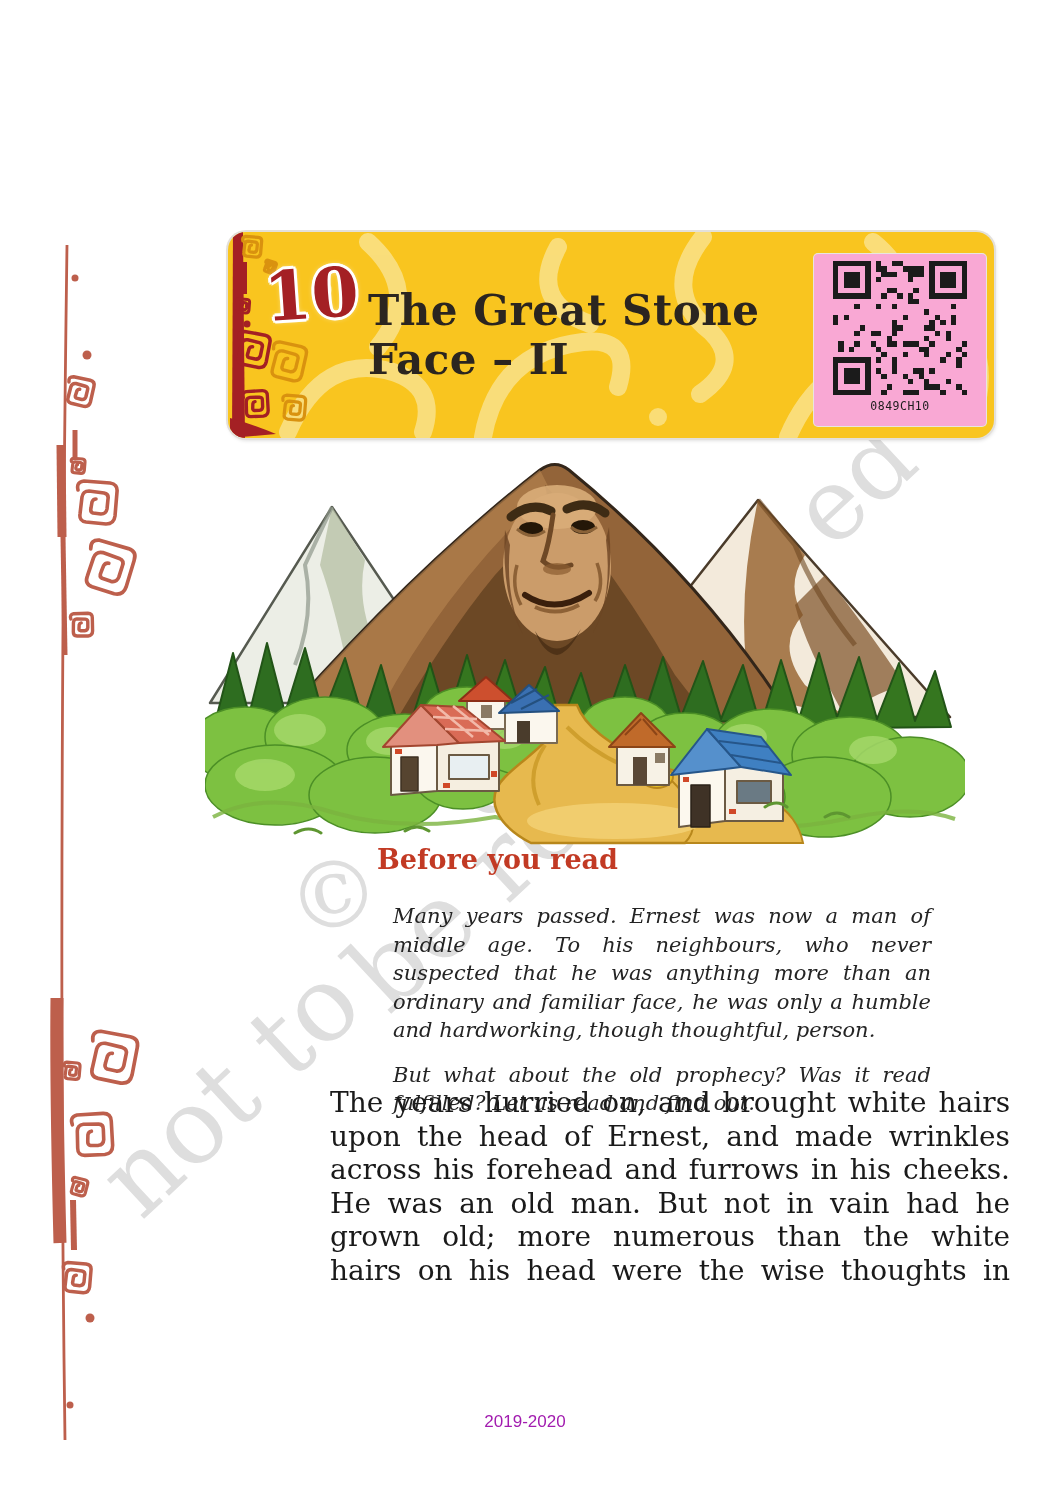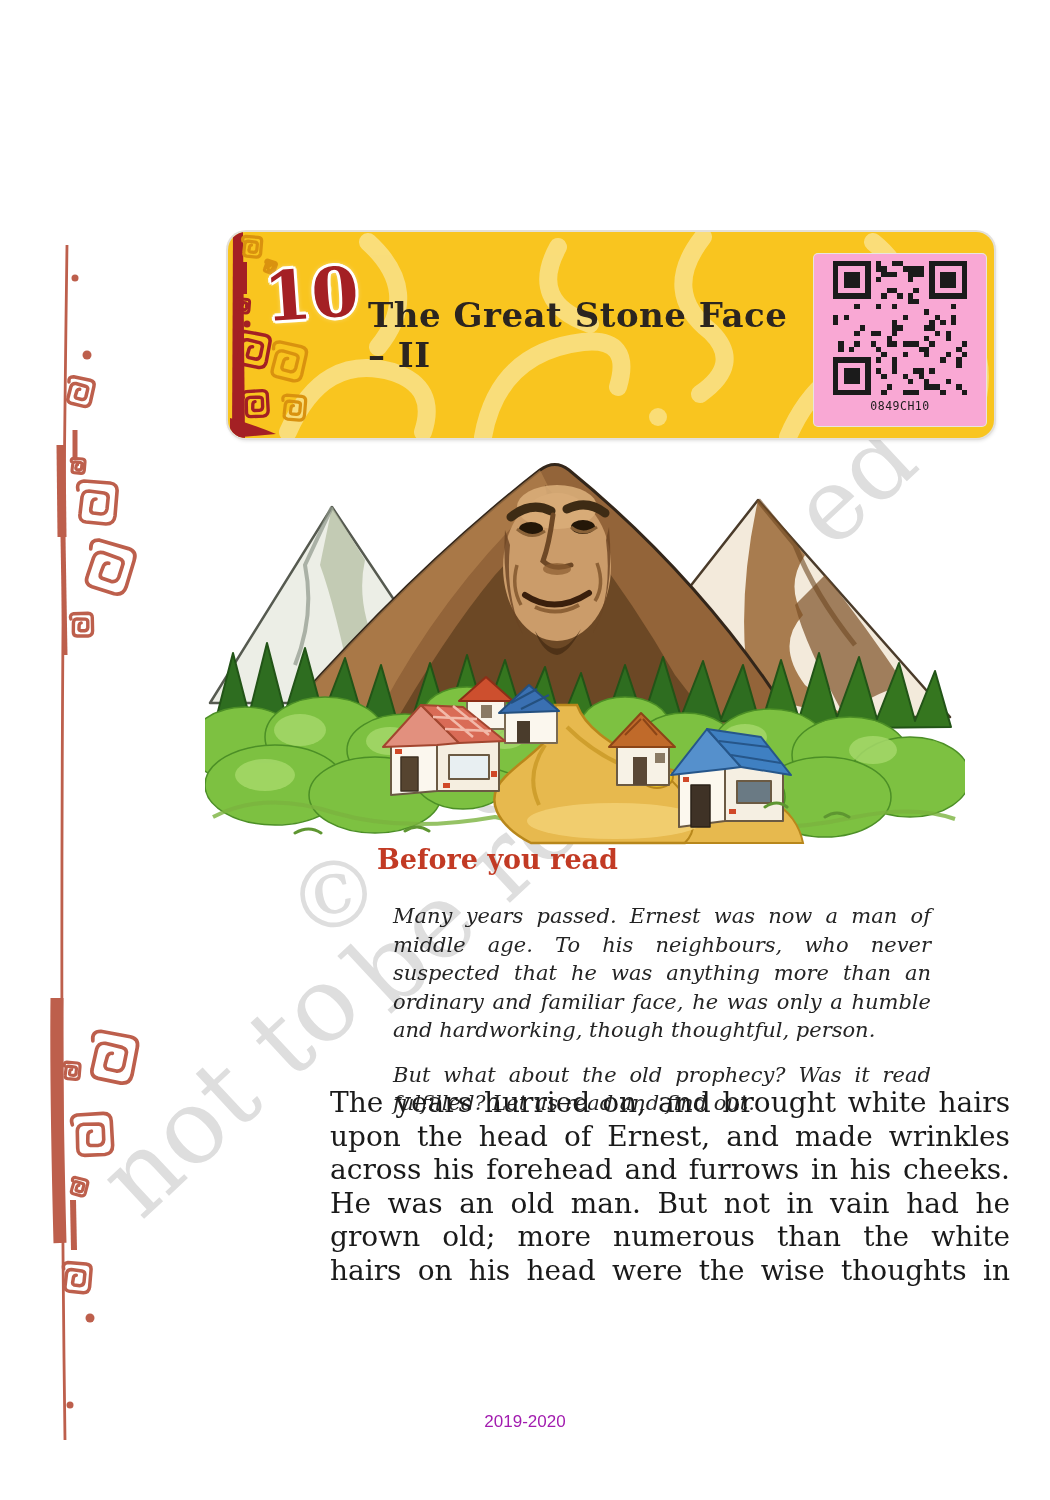--- a/index.html
+++ b/index.html
@@ -24,21 +24,21 @@
           background:#f9c51f;overflow:hidden;z-index:3;
           box-shadow:0 0 0 2px #e3e0da, 1px 2px 4px rgba(0,0,0,.18);}
   .banner svg.swirls{position:absolute;left:0;top:0;}
   .banner svg.strip{position:absolute;left:0;top:0;}
   .chapter-number{position:absolute;left:36px;top:22px;font-size:68px;font-weight:bold;
       color:#a42024;transform:rotate(-4deg);font-family:"DejaVu Serif",serif;
       text-shadow:-3px 0 0 #fff,3px 0 0 #fff,0 -3px 0 #fff,0 3px 0 #fff,
                   -2px -2px 0 #fff,2px -2px 0 #fff,-2px 2px 0 #fff,2px 2px 0 #fff,0 0 6px #fff;}
   .banner-title{position:absolute;left:140px;top:0;width:440px;height:100%;
       display:flex;align-items:center;justify-content:center;
-      font-size:34px;letter-spacing:.5px;color:#2b2520;font-weight:bold;
+      font-size:42px;letter-spacing:.5px;color:#2b2520;font-weight:bold;
       font-family:"DejaVu Serif",serif;}
   .qr-panel{position:absolute;left:586px;top:22px;width:172px;height:172px;background:#f9a8d4;
       border-radius:4px;box-shadow:0 0 0 1px #e8e6e0;display:flex;flex-direction:column;
       align-items:center;justify-content:flex-start;padding-top:7px;box-sizing:border-box;}
   .qr-caption{margin-top:4px;font-family:"DejaVu Sans Mono","Liberation Mono",monospace;
       font-size:11.5px;letter-spacing:.5px;color:#1c1c1c;}
 
   
   .illustration{position:absolute;left:205px;top:445px;width:760px;height:400px;z-index:2;}
 

